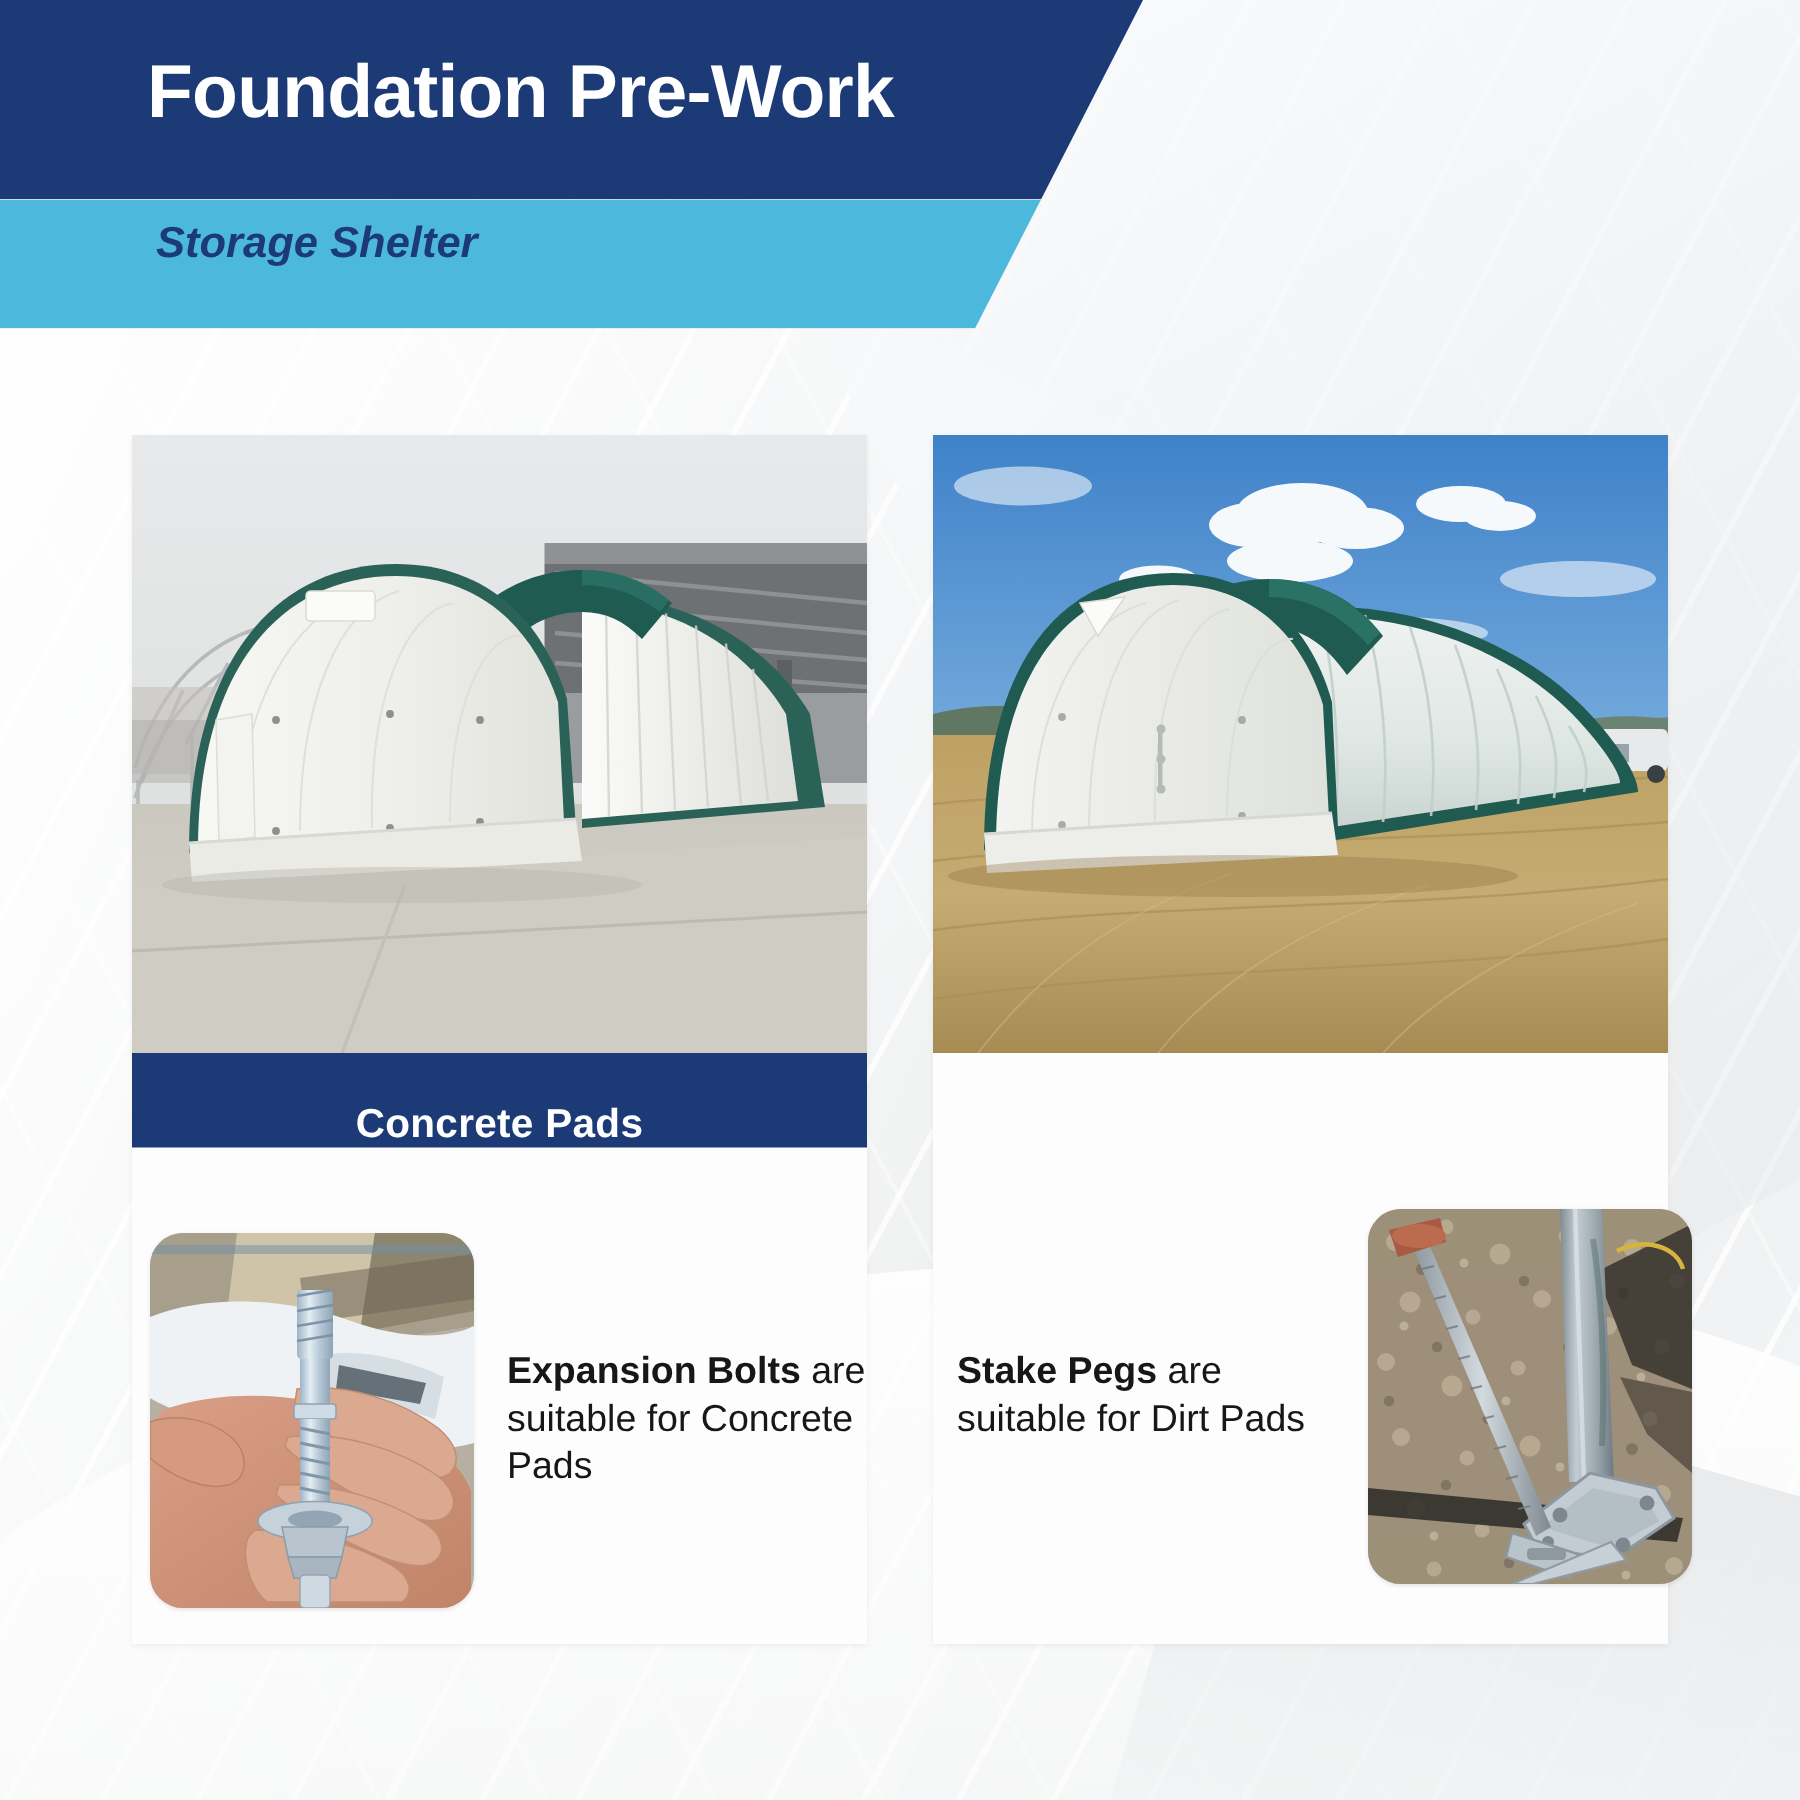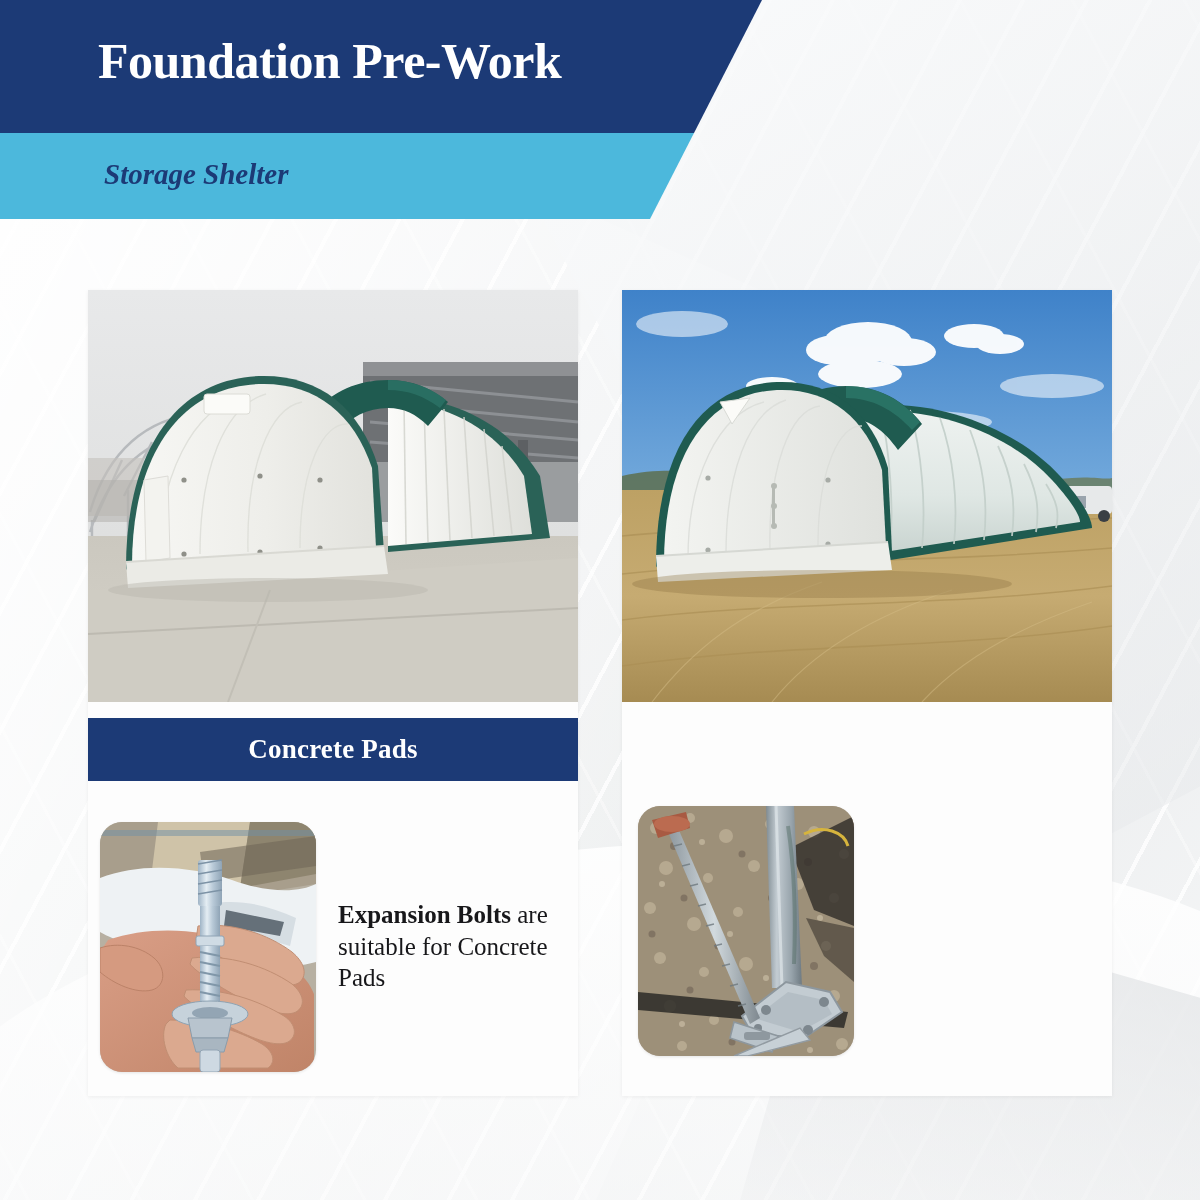--- a/index.html
+++ b/index.html
@@ -1,21 +1,21 @@
 <!DOCTYPE html>
 <html><head>
 <meta charset="utf-8">
 <style>
   html,body{margin:0;padding:0;}
   body{
     width:1200px;height:1200px;overflow:hidden;
     font-family:"Liberation Sans","DejaVu Sans",sans-serif;
     background:#f2f3f5;position:relative;
   }
-  #stage{position:absolute;inset:0;width:1200px;height:1200px;overflow:hidden;background:#d946ef;font-family:Liberation Serif, serif;}
+  #stage{position:absolute;inset:0;width:1200px;height:1200px;overflow:hidden;background:#d946ef;}
 
   
   .bg-base{position:absolute;inset:0;
     background:linear-gradient(135deg,#fbfbfc 0%,#eef0f1 38%,#e9ebec 62%,#f6f7f8 100%);}
   .bg-lines{position:absolute;inset:-200px;
     background:repeating-linear-gradient(118deg,rgba(255,255,255,0) 0px,rgba(255,255,255,0) 52px,rgba(255,255,255,.95) 52px,rgba(255,255,255,.95) 56px);
     opacity:.85;}
   .bg-lines2{position:absolute;inset:-200px;
     background:repeating-linear-gradient(62deg,rgba(255,255,255,0) 0px,rgba(255,255,255,0) 96px,rgba(255,255,255,.6) 96px,rgba(255,255,255,.6) 99px);
     opacity:.6;}
@@ -29,31 +29,31 @@
   .sw4{left:760px;top:980px;width:700px;height:400px;transform:rotate(16deg);
        background:linear-gradient(180deg,rgba(226,228,230,.7),rgba(240,241,242,.2));}
 
   
   .hdr{position:absolute;left:0;top:0;width:762px;height:133px;background:#1c3a76;
        clip-path:polygon(0 0,762px 0,694px 133px,0 133px);}
   .hdr-title{position:absolute;left:98px;top:36px;color:#ffffff;
        font-size:50px;font-weight:bold;letter-spacing:-.5px;line-height:1;white-space:nowrap;}
   .sub{position:absolute;left:0;top:133px;width:694px;height:86px;background:#4cb8dc;
        clip-path:polygon(0 0,694px 0,650px 86px,0 86px);}
-  .sub-title{position:absolute;left:104px;top:160px;color:#1c3a76;
+  .sub-title{position:absolute;left:104px;top:148px;color:#1c3a76;
        font-size:29px;font-weight:bold;font-style:italic;line-height:1;white-space:nowrap;}
 
   
   .card{position:absolute;background:#fdfdfd;box-shadow:0 1px 4px rgba(0,0,0,.06);}
   .card-left{left:88px;top:290px;width:490px;height:806px;}
   .card-right{left:622px;top:290px;width:490px;height:806px;}
 
   .photo{position:absolute;left:0;top:0;width:490px;height:412px;overflow:hidden;}
-  .bar{position:absolute;left:0;top:428px;width:490px;height:63px;background:#1c3a76;
-       display:flex;align-items:center;justify-content:center;}
+  .bar{position:absolute;left:0;top:412px;width:490px;height:63px;background:#1c3a76;
+       display:flex;align-items:flex-end;justify-content:center;}
   .bar span{color:#fff;font-size:27px;font-weight:bold;letter-spacing:.2px;}
 
   .lower{position:absolute;left:0;top:475px;width:490px;height:331px;display:flex;align-items:center;}
   .lower.left-l{padding:16px 16px 0 12px;}
   .lower.right-l{padding:0 12px 0 16px;}
 
   .thumb{width:216px;height:250px;border-radius:22px;overflow:hidden;position:relative;flex:none;
          box-shadow:0 1px 3px rgba(0,0,0,.10);}
   .cap{font-size:25px;line-height:1.26;color:#17171a;}
   .cap b{font-weight:bold;}
@@ -354,20 +354,23 @@
 
         <path d="M34 266 L266 252 L270 280 L36 292 Z" fill="#edeeea"></path>
         <path d="M34 266 L266 252" stroke="#d6d8d3" stroke-width="2" fill="none"></path>
 
         <ellipse cx="200" cy="294" rx="190" ry="14" fill="#8d7441" opacity=".35"></ellipse>
       </svg>
     </div>
 
 
     <div class="lower right-l">
+      <div class="cap cap-right">
+        <b>Stake Pegs</b><span> are suitable for Dirt Pads</span>
+      </div>
       <div class="thumb">
         <svg width="216" height="250" viewBox="0 0 216 250">
           <defs>
             <linearGradient id="poleG" x1="0" y1="0" x2="1" y2="0">
               <stop offset="0" stop-color="#7f8b92"></stop>
                 <stop offset=".3" stop-color="#c3ccd2"></stop>
               <stop offset=".7" stop-color="#98a4ac"></stop>
                 <stop offset="1" stop-color="#6e7a82"></stop>
             </linearGradient>
             <linearGradient id="stkG" x1="0" y1="0" x2="1" y2="0">

